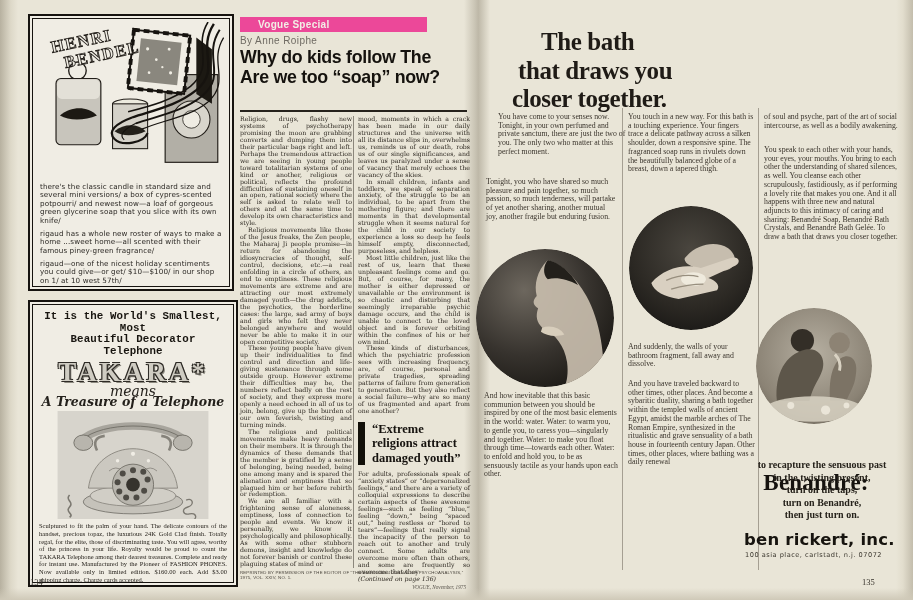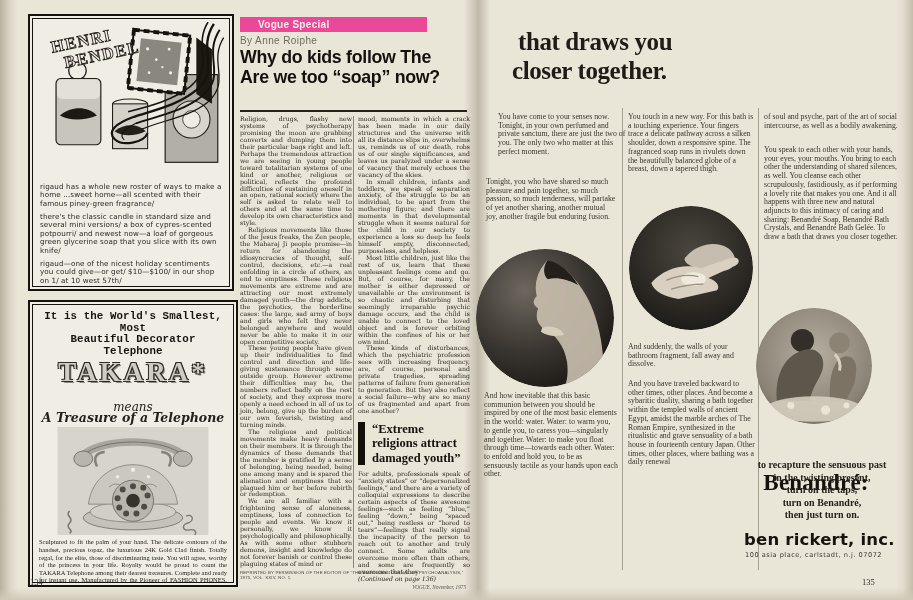--- a/index.html
+++ b/index.html
@@ -20,21 +20,21 @@
   .adframe-inner{border:1px solid #16130f;height:100%;box-sizing:border-box;overflow:hidden;background:#f0ede4;}
   .bendel{left:28px;top:14px;width:206px;height:277px;}
   .bendel .adframe-inner{padding:3px 7px 2px 7px;}
   .bcopy{font-family:"DejaVu Sans", sans-serif;font-size:7.2px;line-height:8.5px;color:#2b2824;margin:4.5px 0 0 0;letter-spacing:.1px;}
 
   .takara{left:28px;top:300px;width:210px;height:287px;}
   .takara .adframe-inner{padding:6px 6px 3px 6px;text-align:center;}
   .tk-head{font-family:Liberation Mono, monospace;font-weight:700;font-size:10.8px;line-height:11.6px;color:#181510;letter-spacing:.1px;}
   .tk-brand{font-family:"Liberation Serif",serif;font-weight:700;font-size:27px;line-height:27px;letter-spacing:3px;color:#cfccc2;margin-top:2px;
     text-shadow:-1px -1px 0 #2e2b26,1px -1px 0 #2e2b26,-1px 1px 0 #2e2b26,1px 1px 0 #2e2b26,2px 2px 0 #8d8a80;}
-  .tk-means{font-family:"DejaVu Serif",serif;font-style:italic;font-size:12px;line-height:8px;color:#24211c;margin-top:17px;}
+  .tk-means{font-family:"DejaVu Serif",serif;font-style:italic;font-size:14px;line-height:8px;color:#24211c;margin-top:1px;}
   .tk-script{font-family:"DejaVu Serif",serif;font-style:italic;font-weight:700;font-size:12.5px;line-height:13px;color:#24211c;}
   .tk-body{font-family:"Liberation Serif",serif;font-size:6.5px;line-height:7.6px;text-align:justify;color:#262younger;} 
   .tk-body{color:#26221c;margin-top:3px;}
   .tk-contact{font-family:"Liberation Serif",serif;font-size:7.8px;line-height:9px;color:#181510;text-align:left;margin-top:2px;}
   .tk-contact b{font-weight:700;}
   .tk-tm{font-family:"Liberation Serif",serif;font-size:4.5px;text-align:left;color:#3a362f;margin-top:1px;}
   .pagenum{font-family:"Liberation Serif",serif;font-size:8.5px;color:#36322b;}
 
   
   .kicker{left:240px;top:17px;width:187px;height:15px;background:#ec4899;color:#f2efe6;
@@ -113,22 +113,22 @@
         <path d="M188,16 C172,42 196,60 172,82 C152,98 128,100 104,110" stroke-width="1.3"></path>
         <path d="M94,98 C78,104 68,112 76,120 C84,128 106,124 110,114" stroke-width="2.2"></path>
         <path d="M98,104 C86,110 80,116 86,121" stroke-width="1.2"></path>
       </g>
 
       <g transform="rotate(-12 20 30)">
         <text x="12" y="30" font-family="Liberation Serif, serif" font-weight="bold" font-size="17" letter-spacing="1.5" fill="#f0ede4" stroke="#221e19" stroke-width="0.9">HENRI</text>
         <text x="22" y="48" font-family="Liberation Serif, serif" font-weight="bold" font-size="17" letter-spacing="1.5" fill="#f0ede4" stroke="#221e19" stroke-width="0.9">BENDEL</text>
       </g>
     </svg>
+    <p class="bcopy">there's the classic candle in standard size and several mini versions/ a box of cypres-scented potpourri/ and newest now—a loaf of gorgeous green glycerine soap that you slice with its own knife/</p>
     <p class="bcopy">rigaud has a whole new roster of ways to make a home ...sweet home—all scented with their famous piney-green fragrance/</p>
-    <p class="bcopy">there's the classic candle in standard size and several mini versions/ a box of cypres-scented potpourri/ and newest now—a loaf of gorgeous green glycerine soap that you slice with its own knife/</p>
     <p class="bcopy">rigaud—one of the nicest holiday scentiments you could give—or get/ $10—$100/ in our shop on 1/ at 10 west 57th/</p>
   </div>
 </div>
 
 <div class="abs adframe takara">
   <div class="adframe-inner">
     <div class="tk-head">It is the World's Smallest, Most</div>
     <div class="tk-head">Beautiful Decorator Telephone</div>
     <div class="tk-brand">TAKARA*</div>
     <div class="tk-means">means</div>
@@ -199,20 +199,21 @@
     <div>damaged youth”</div>
   </div>
   <p class="first">For adults, professionals speak of “anxiety states” or “depersonalized feelings,” and there are a variety of colloquial expressions to describe certain aspects of these awesome feelings—such as feeling “blue,” feeling “down,” being “spaced out,” being restless or “bored to tears”—feelings that really signal the incapacity of the person to reach out to another and truly connect. Some adults are overcome more often than others, and some are frequently so overcome that they</p>
   <p class="continued">(Continued on page 136)</p>
 </div>
 
 <div class="abs footnote">Reprinted by permission of the editor of “The American Journal of Psychoanalysis,” 1975, Vol. XXIV, No. 1.</div>
 <div class="abs folio">VOGUE, November, 1975</div>
 
 <div class="abs bath-title">
+  <div class="t1">The bath</div>
   <div class="t2">that draws you</div>
   <div class="t3">closer together.</div>
 </div>
 
 <div class="abs vrule" style="left:622px;"></div>
 <div class="abs vrule" style="left:758px;"></div>
 
 <div class="abs bathp" style="left:498px;top:113px;width:132px;">You have come to your senses now. Tonight, in your own perfumed and private sanctum, there are just the two of you. The only two who matter at this perfect moment.</div>
 <div class="abs bathp" style="left:486px;top:178px;width:132px;">Tonight, you who have shared so much pleasure and pain together, so much passion, so much tenderness, will partake of yet another sharing, another mutual joy, another fragile but enduring fusion.</div>
 <svg class="abs photo" style="left:476px;top:249px;" width="138" height="138" viewBox="0 0 100 100">

